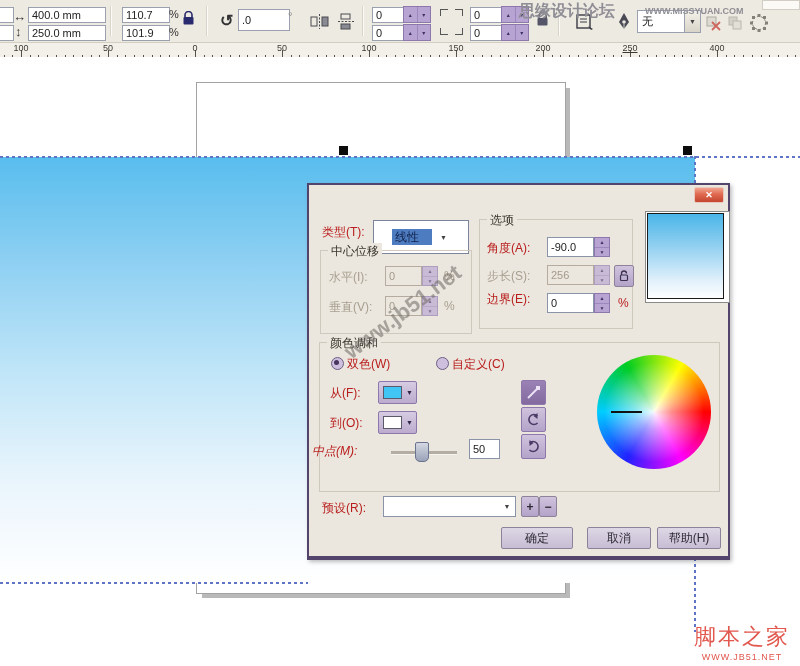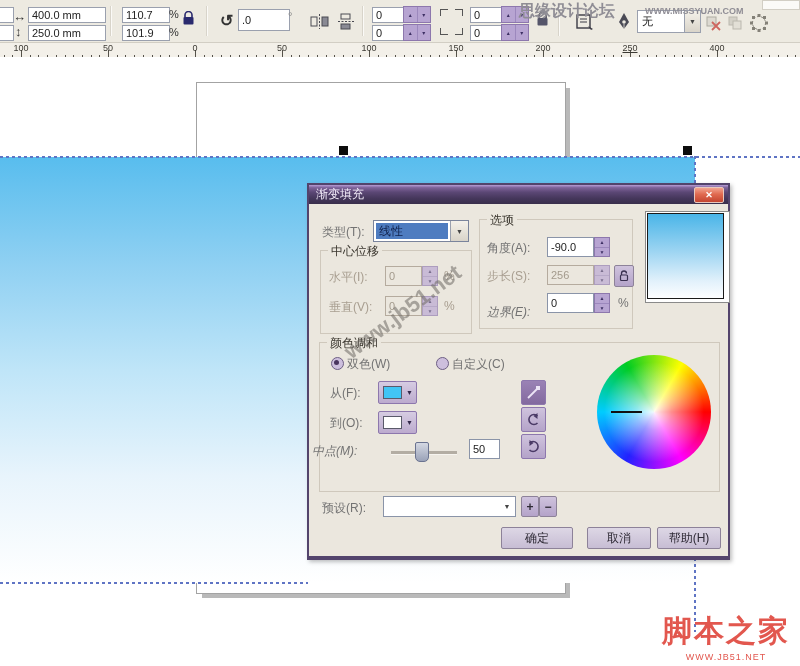--- a/index.html
+++ b/index.html
@@ -37,21 +37,21 @@
 
   
   #dialog{position:absolute;left:307px;top:183px;width:419px;height:371px;background:#ebe7de;
      border:2px solid #53446c;border-bottom-width:4px;box-shadow:2px 2px 4px rgba(0,0,0,.25);}
   #dlg-title{position:absolute;left:0;top:0;right:0;height:19px;
      background:linear-gradient(180deg,#b79cd6 0%,#7e6399 14%,#5b4775 38%,#44365a 72%,#392e4c 100%);
      color:#f4eefb;font-size:12px;line-height:19px;padding-left:7px;box-sizing:border-box;}
   #dlg-close{position:absolute;right:4px;top:2px;width:28px;height:14px;border:1px solid #e8c8bd;border-radius:2px;
      background:linear-gradient(180deg,#f2a38f,#e06a50 45%,#c44530);color:#fff;font-size:9px;font-weight:bold;
      text-align:center;line-height:14px;cursor:pointer;}
-  .lab{position:absolute;font-size:12px;color:#737373;white-space:nowrap;}
+  .lab{position:absolute;font-size:12px;color:#b91c1c;white-space:nowrap;}
   .lab.dis{color:#a89e90;}
   .grp{position:absolute;border:1px solid #cfc8bc;}
   .grp-lab{position:absolute;top:-8px;left:7px;background:#ebe7de;padding:0 3px;font-size:12px;color:#3a362e;white-space:nowrap;}
   .fld{position:absolute;background:#fff;border:1px solid #8a94a8;font-size:11px;color:#222;
        display:flex;align-items:center;padding:0 3px;box-sizing:border-box;}
   .fld.dis{background:#ebe7de;color:#a39a8c;border-color:#b5ab9e;}
   .spin{position:absolute;width:16px;background:#b7a4d2;border:1px solid #8d77ad;box-sizing:border-box;
         display:flex;flex-direction:column;}
   .spin i{flex:1;display:flex;align-items:center;justify-content:center;font-style:normal;font-size:5px;color:#3d2f63;border-bottom:1px solid #9c88bd;}
   .spin i:last-child{border-bottom:none;}
@@ -78,21 +78,21 @@
      background:linear-gradient(180deg,#d4d8e2,#9aa2b8);cursor:pointer;}
   #preview{position:absolute;left:336px;top:26px;width:85px;height:92px;background:#fff;border:1px solid #8a8a8a;
      padding:1px 5px 3px 1px;box-sizing:border-box;}
   #preview .pg{width:100%;height:100%;border:1px solid #1a1a1a;box-sizing:border-box;
      background:linear-gradient(180deg,#4ab5e8 0%,#9ed5f2 45%,#e2f1fb 80%,#fdfeff 100%);}
 
   
   #wm-diag{position:absolute;left:330px;top:290px;width:170px;transform:rotate(-37deg);
      font-size:22px;color:rgba(110,105,100,.55);font-weight:bold;z-index:60;pointer-events:none;}
   #logo{position:absolute;right:10px;bottom:4px;text-align:center;z-index:70;}
-  #logo .t{font-size:30px;font-weight:bold;color:#e2574e;letter-spacing:2px;}
+  #logo .t{font-size:22px;font-weight:normal;color:#e2574e;letter-spacing:2px;}
   #logo .s{font-size:9px;color:#e2574e;letter-spacing:1px;}
   svg{display:block;}
 </style>
 </head>
 <body>
 
 <div id="stage">
 
   <div id="toolbar">
     <div class="tb-field" style="left:-8px;top:7px;width:14px;"></div>
@@ -345,25 +345,24 @@
 
     <div class="dash-h" style="left:0;top:99px;width:800px;"></div>
     <div class="dash-h" style="left:0;top:525px;width:308px;"></div>
     <div class="dash-v" style="left:694px;top:99px;height:476px;"></div>
 
     <div class="handle" style="left:339px;top:89px;"></div>
     <div class="handle" style="left:683px;top:89px;"></div>
   </div>
 
   <div id="dialog">
-    <div id="dlg-title">渐变填充</div>
     <div id="dlg-close">✕</div>
 
     <span class="lab" style="left:13px;top:39px;">类型(T):</span>
-    <div class="fld" style="left:64px;top:35px;width:96px;height:22px;padding:0;border-color:#7a849c;">
+    <div class="fld" style="left:64px;top:35px;width:96px;height:22px;padding:16px;border-color:#7a849c;">
       <span style="flex:1;height:16px;margin:2px;background:#4e7cc0;color:#10204a;font-size:12px;padding-left:3px;line-height:16px;">线性</span>
       <span class="dd-arrow" style="width:17px;height:100%;">▼</span>
     </div>
 
     <div class="grp" style="left:11px;top:65px;width:150px;height:82px;">
       <span class="grp-lab">中心位移</span>
     </div>
     <span class="lab dis" style="left:20px;top:84px;">水平(I):</span>
     <div class="fld dis" style="left:76px;top:81px;width:37px;height:20px;">0</div>
     <div class="spin" style="left:113px;top:81px;height:20px;opacity:.65;">
@@ -395,21 +394,21 @@
         <i>▲</i>
         <i>▼</i>
       </div>
     <div class="btn" style="left:305px;top:80px;width:18px;height:20px;background:linear-gradient(#cfc3dd,#b4a3c9);">
       <svg width="10" height="12" viewBox="0 0 10 12">
           <path d="M2.5 5 V3.5 a2.5 2.5 0 0 1 5 0" fill="none" stroke="#3a3050" stroke-width="1.3"></path>
           <rect x="1.5" y="5" width="7" height="5.5" rx="1" fill="none" stroke="#3a3050" stroke-width="1.2"></rect>
         </svg>
     </div>
 
-    <span class="lab" style="left:178px;top:119px;font-style:italic;">边界(E):</span>
+    <span class="lab" style="left:178px;top:106px;">边界(E):</span>
     <div class="fld" style="left:238px;top:108px;width:47px;height:20px;">0</div>
     <div class="spin" style="left:285px;top:108px;height:20px;">
         <i>▲</i>
         <i>▼</i>
       </div>
     <span class="lab" style="left:309px;top:111px;">%</span>
 
     <div id="preview">
         <div class="pg"></div>
       </div>

